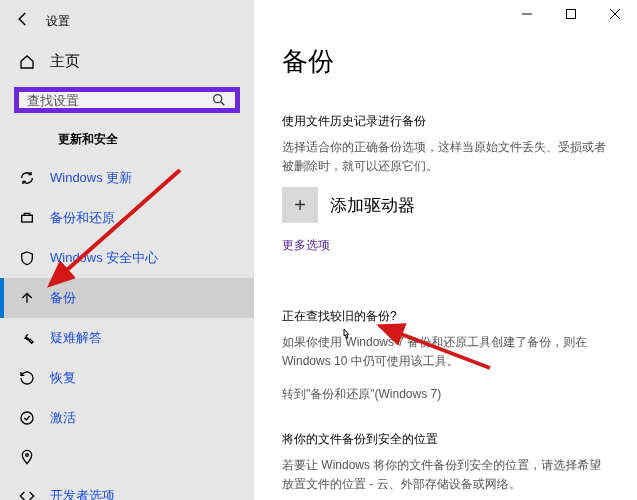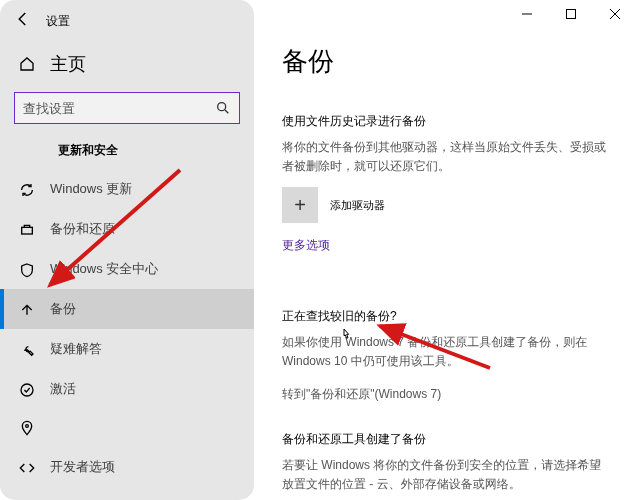--- a/index.html
+++ b/index.html
@@ -1,44 +1,44 @@
 <!DOCTYPE html>
 <html><head>
 <meta charset="utf-8">
 <style>
   * { box-sizing: border-box; margin: 0; padding: 0; }
   html, body { width: 637px; height: 500px; font-family: "Microsoft YaHei", "Segoe UI", sans-serif; overflow: hidden; background: #fff; }
   .window { display: flex; width: 100%; height: 100%; position: relative; }
-  .sidebar { width: 254px; height: 100%; background: #e6e6e6; display: flex; flex-direction: column; padding-top: 8px; overflow-y: auto; border-radius: 15px; }
+  .sidebar { width: 254px; height: 100%; background: #e6e6e6; display: flex; flex-direction: column; padding-top: 8px; overflow-y: auto; }
   .titlebar-left { display: flex; align-items: center; padding: 2px 14px 10px 14px; gap: 14px; }
   .back-icon svg { width: 18px; height: 18px; }
   .title-text { font-size: 12px; color: #000; }
   .home-row { display: flex; align-items: center; gap: 14px; padding: 10px 18px; cursor: pointer; }
   .home-row .icon { width: 18px; display:flex; justify-content:center; }
-  .home-row .label { font-size: 18px; }
-  .searchbox { margin: 6px 14px 12px 14px; height: 32px; border: 1px solid #6d28d9; background: #f2f2f2; display: flex; align-items: center; padding: 0 8px; }
+  .home-row .label { font-size: 15px; }
+  .searchbox { margin: 6px 14px 12px 14px; height: 32px; border: 5px solid #6d28d9; background: #f2f2f2; display: flex; align-items: center; padding: 0 8px; }
   .searchbox input { flex: 1; border: none; background: transparent; font-size: 13px; outline: none; color: #333; }
   .searchbox input::placeholder { color: #555; }
   .searchbox .sicon { width: 16px; height: 16px; color: #333; }
   .section-header { font-size: 12px; font-weight: 600; padding: 6px 14px 10px 14px; color: #000; margin-left: 44px; }
-  .nav-item { display: flex; align-items: flex-end; gap: 14px; padding: 11px 18px; cursor: pointer; font-size: 13px; color: #404040; position: relative; }
+  .nav-item { display: flex; align-items: center; gap: 14px; padding: 11px 18px; cursor: pointer; font-size: 13px; color: #1d4ed8; position: relative; }
   .nav-item .icon { width: 18px; display: flex; justify-content: center; color: #000; }
   .nav-item.active { background: #cfcfcf; }
   .nav-item.active::before { content:""; position:absolute; left:0; top:0; bottom:0; width:4px; background:#0078d4; }
   .content { flex: 1; height: 100%; overflow-y: auto; padding: 0; position: relative; }
   .win-controls { position: absolute; top: 0; right: 0; display: flex; }
   .win-btn { width: 44px; height: 28px; display: flex; align-items: center; justify-content: center; cursor: pointer; }
   .win-btn svg { width: 10px; height: 10px; stroke: #000; stroke-width: 1; fill: none; }
   .content-inner { padding: 44px 28px 20px 28px; }
   h1 { font-size: 26px; font-weight: 400; margin-bottom: 34px; }
   h2 { font-size: 12px; font-weight: 400; margin-bottom: 8px; color:#000; }
   .desc { font-size: 12px; color: #555; line-height: 1.55; margin-bottom: 12px; }
   .add-drive { display: flex; align-items: center; gap: 12px; margin-bottom: 12px; cursor:pointer; }
   .plus-box { width: 36px; height: 36px; background: #d9d9d9; display:flex; align-items:center; justify-content:center; font-size:20px; color:#333; }
-  .add-label { font-size: 11px; color:#000; }
+  .add-label { font-size: 17px; color:#000; }
   .link { font-size: 12px; color: #4c1d95; cursor: pointer; margin-bottom: 26px; display:inline-block; }
   .small-link { font-size: 12px; color: #555; margin-top: 4px; display:inline-block; }
   .sec { margin-bottom: 28px; }
   
   .arrow { position: absolute; pointer-events: none; }
   .cursor-icon { position:absolute; width:16px; height:16px; pointer-events:none; }
   
   .sidebar::-webkit-scrollbar { width: 4px; }
 </style>
 </head>
@@ -117,20 +117,29 @@
 
     <div class="nav-item">
       <span class="icon">
         <svg width="16" height="16" viewBox="0 0 24 24" fill="none" stroke="#000" stroke-width="2">
             <path d="M14 7a4 4 0 1 0 3 7l4 4-2 2-4-4a4 4 0 0 0-7-3"></path>
           </svg>
       </span>
       <span>疑难解答</span>
     </div>
 
+    <div class="nav-item">
+      <span class="icon">
+        <svg width="16" height="16" viewBox="0 0 24 24" fill="none" stroke="#000" stroke-width="2">
+            <path d="M3 12a9 9 0 1 0 3-6.7L3 8"></path>
+            <path d="M3 3v5h5"></path>
+          </svg>
+      </span>
+      <span>恢复</span>
+    </div>
 
     <div class="nav-item">
       <span class="icon">
         <svg width="16" height="16" viewBox="0 0 24 24" fill="none" stroke="#000" stroke-width="2">
             <circle cx="12" cy="12" r="9"></circle>
             <path d="M8 12l3 3 5-6"></path>
           </svg>
       </span>
       <span>激活</span>
     </div>
@@ -171,36 +180,36 @@
             <path d="M0 0 L10 10 M10 0 L0 10"></path>
           </svg>
         </div>
     </div>
 
     <div class="content-inner">
       <h1>备份</h1>
 
       <div class="sec">
         <h2>使用文件历史记录进行备份</h2>
-        <div class="desc">将你的文件备份到其他驱动器，这样当原始文件丢失、受损或者被删除时，就可以还原它们。</div>
+        <div class="desc">选择适合你的正确备份选项，这样当原始文件丢失、受损或者被删除时，就可以还原它们。</div>
         <div class="add-drive">
           <div class="plus-box">+</div>
           <span class="add-label">添加驱动器</span>
         </div>
         <span class="link">更多选项</span>
       </div>
 
       <div class="sec">
         <h2>正在查找较旧的备份?</h2>
         <div class="desc">如果你使用 Windows 7 备份和还原工具创建了备份，则在 Windows 10 中仍可使用该工具。</div>
         <span class="small-link">转到"备份和还原"(Windows 7)</span>
       </div>
 
       <div class="sec">
-        <h2>备份和还原工具创建了备份</h2>
+        <h2>将你的文件备份到安全的位置</h2>
         <div class="desc">若要让 Windows 将你的文件备份到安全的位置，请选择希望放置文件的位置 - 云、外部存储设备或网络。</div>
 
       </div>
     </div>
   </div>
 
   <svg class="arrow" style="left:40px; top:160px;" width="150" height="140">
     <defs>
         <marker id="ah1" markerWidth="8" markerHeight="8" refX="6" refY="3" orient="auto">
           <path d="M0,0 L7,3 L0,6 Z" fill="#d31818"></path>

